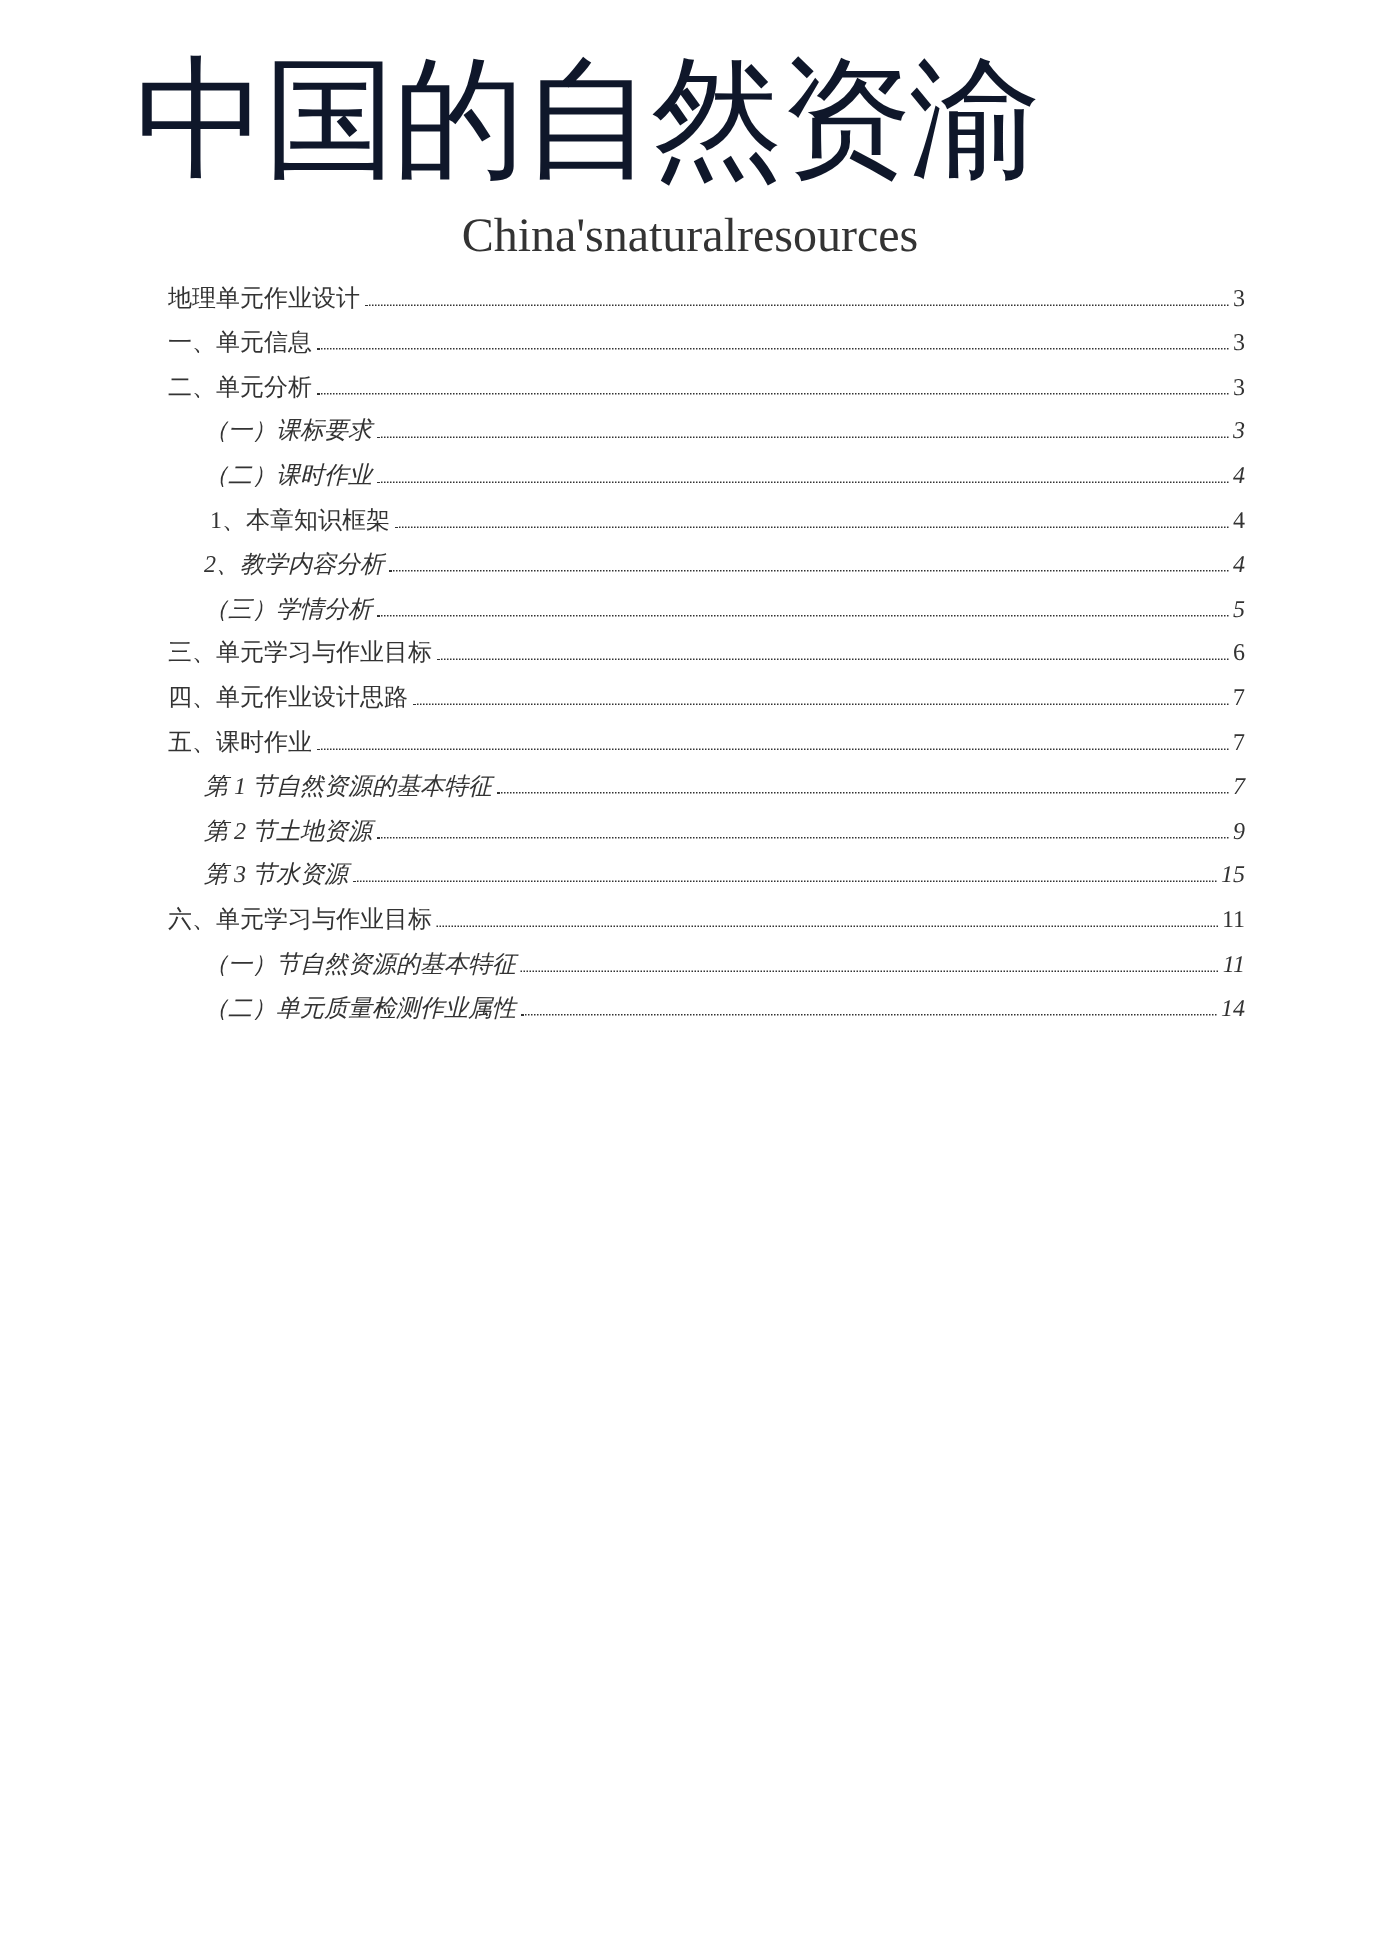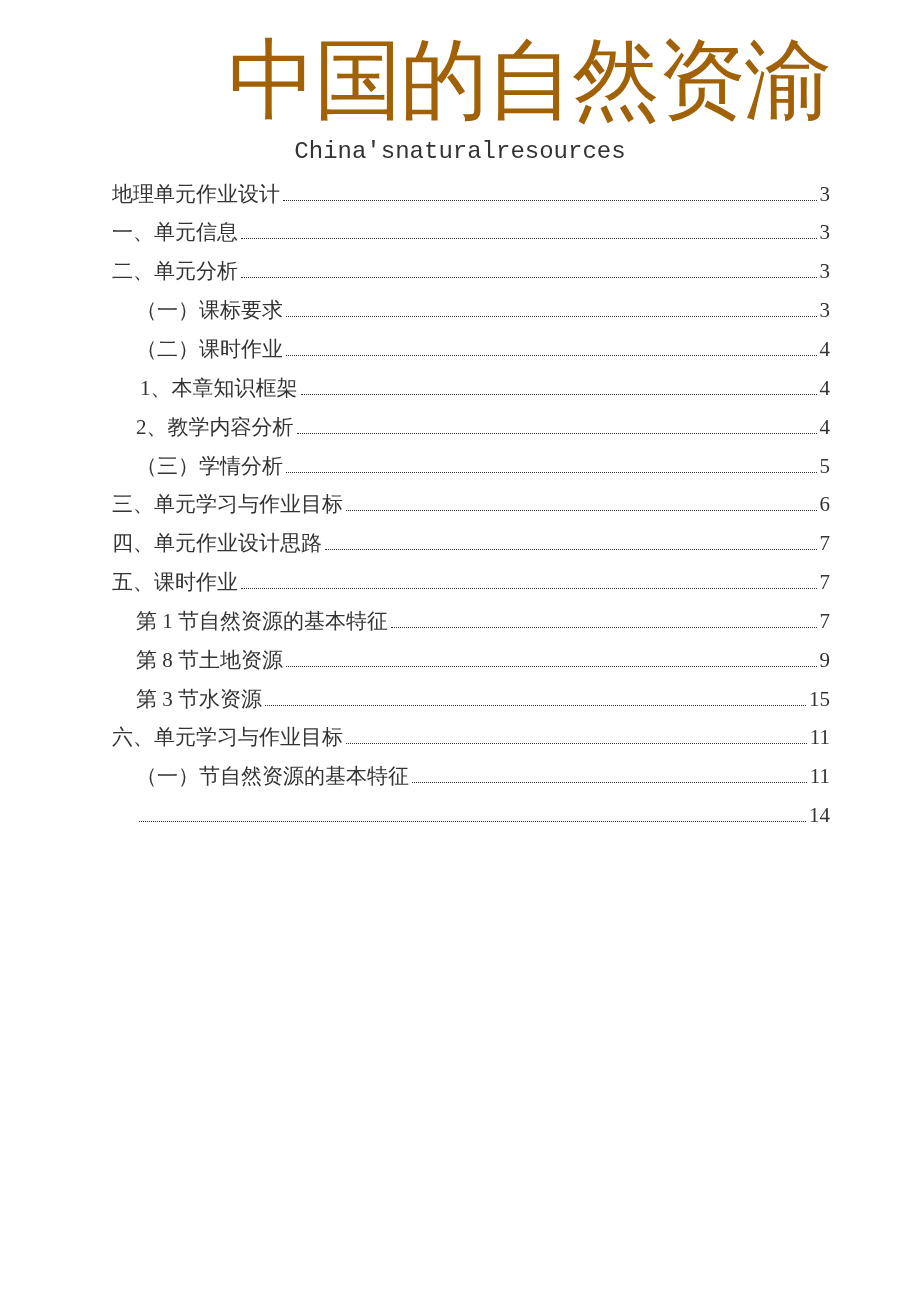--- a/index.html
+++ b/index.html
@@ -9,60 +9,60 @@
     }
     body {
       width: 920px;
       height: 1301px;
       background: #fff;
       font-family: "SimSun", serif;
       padding: 28px 90px 0 90px;
     }
     .title-main {
       font-size: 88px;
-      color: #a16207;
+      color: #0f172a;
       font-weight: normal;
-      text-align: right;
+      text-align: left;
       letter-spacing: -2px;
       line-height: 1.2;
       font-family: Liberation Serif, serif;
     }
     .title-sub {
-      font-size: 24px;
+      font-size: 32px;
       color: #333;
       text-align: center;
-      font-family: Liberation Mono, monospace;
+      font-family: Liberation Serif, serif;
       margin-top: 4px;
       margin-bottom: 10px;
     }
     .toc {
       margin-top: 0;
     }
     .toc-line {
       display: flex;
       align-items: baseline;
-      font-size: 21px;
+      font-size: 16px;
       color: #333;
       line-height: 1.85;
       white-space: nowrap;
     }
     .toc-label {
       flex-shrink: 0;
     }
     .toc-dots {
       flex: 1;
       border-bottom: 1.5px dotted #333;
       margin: 0 3px 4px 3px;
       min-width: 10px;
     }
     .toc-page {
       flex-shrink: 0;
     }
     .indent-0 { padding-left: 22px; }
-    .indent-1 { padding-left: 46px; }
+    .indent-1 { padding-left: 46px; font-style: italic; }
     .indent-2 { padding-left: 50px; }
   </style>
 </head>
 <body>
 
 <div class="title-main">中国的自然资渝</div>
 <div class="title-sub">China'snaturalresources</div>
 
 <div class="toc" id="toc-container">
     <div class="toc-line indent-0">
@@ -119,36 +119,37 @@
       <span class="toc-label">五、课时作业</span>
       <span class="toc-dots"></span>
       <span class="toc-page">7</span>
     </div>
     <div class="toc-line indent-1">
       <span class="toc-label">第 1 节自然资源的基本特征</span>
       <span class="toc-dots"></span>
       <span class="toc-page">7</span>
     </div>
     <div class="toc-line indent-1">
-      <span class="toc-label">第 8 节土地资源</span>
+      <span class="toc-label">第 2 节土地资源</span>
       <span class="toc-dots"></span>
       <span class="toc-page">9</span>
     </div>
     <div class="toc-line indent-1">
       <span class="toc-label">第 3 节水资源</span>
       <span class="toc-dots"></span>
       <span class="toc-page">15</span>
     </div>
     <div class="toc-line indent-0">
       <span class="toc-label">六、单元学习与作业目标</span>
       <span class="toc-dots"></span>
       <span class="toc-page">11</span>
     </div>
     <div class="toc-line indent-1">
       <span class="toc-label">（一）节自然资源的基本特征</span>
       <span class="toc-dots"></span>
       <span class="toc-page">11</span>
     </div>
     <div class="toc-line indent-1">
+      <span class="toc-label">（二）单元质量检测作业属性</span>
       <span class="toc-dots"></span>
       <span class="toc-page">14</span>
     </div>
   </div>
 
 </body></html>

